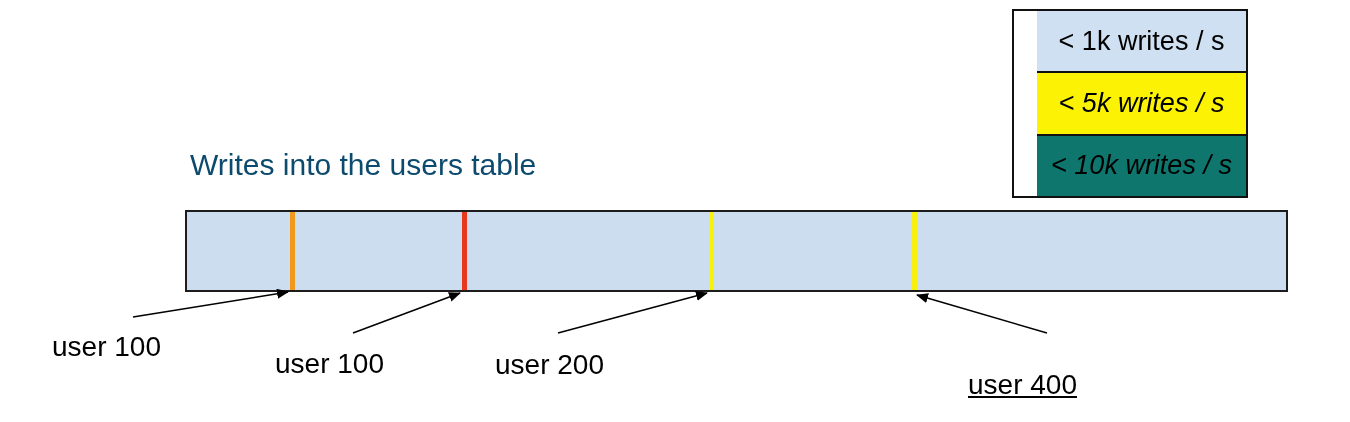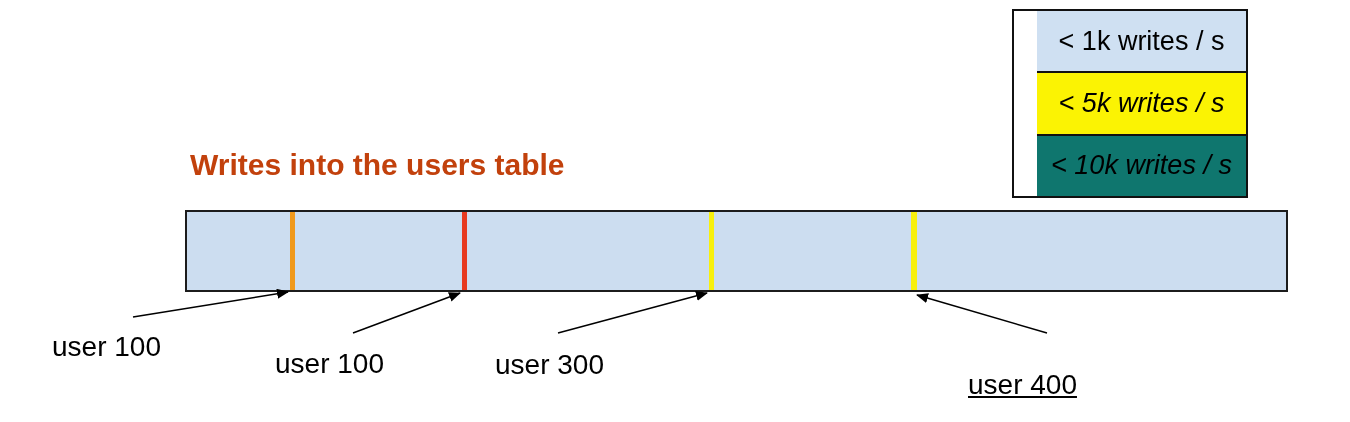--- a/index.html
+++ b/index.html
@@ -10,23 +10,22 @@
     background: #ffffff;
     font-family: "Liberation Sans", sans-serif;
     overflow: hidden;
   }
   .title {
     position: absolute;
     left: 190px;
     top: 150px;
     font-size: 30px;
     line-height: 30px;
-    color: #c2410c;
+    color: #0c4a6e;
     white-space: nowrap;
-    font-weight: bold;
   }
   .bar {
     position: absolute;
     box-sizing: border-box;
     border: 2px solid #1c1c1c;
   }
   .marker-line {
     position: absolute;
   }
   .marker-label {
@@ -97,16 +96,16 @@
       <div class="legend-row" style="background: #0f766e;">
         <span>&lt; 10k writes / s</span>
       </div>
     </div>
 
 <div class="marker-line" style="left: 290px; width: 5px; top: 212px; height: 78px; background: rgb(240, 153, 28);"></div>
     <div class="marker-label" style="left: 52px; top: 333px;">user 100</div>
     <div class="marker-line" style="left: 462px; width: 5px; top: 212px; height: 78px; background: rgb(231, 57, 32);"></div>
     <div class="marker-label" style="left: 275px; top: 350px;">user 100</div>
     <div class="marker-line" style="left: 709px; width: 5px; top: 212px; height: 78px; background: rgb(248, 240, 13);"></div>
-    <div class="marker-label" style="left: 495px; top: 351px;">user 300</div>
+    <div class="marker-label" style="left: 495px; top: 351px;">user 200</div>
     <div class="marker-line" style="left: 911px; width: 6px; top: 212px; height: 78px; background: rgb(248, 240, 13);"></div>
     <div class="marker-label" style="left: 968px; top: 371px; text-decoration: underline;">user 400</div>
   </div>
 
 </body></html>

